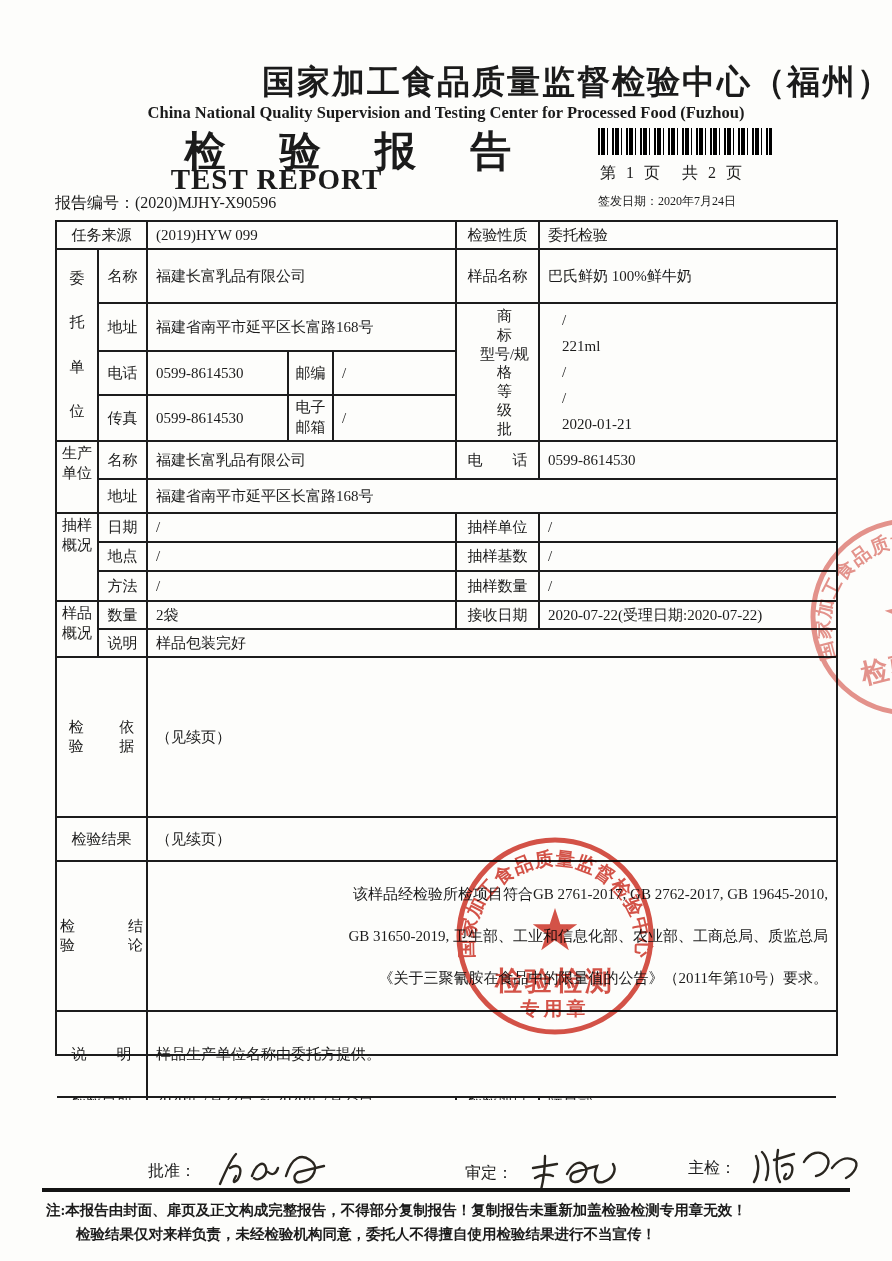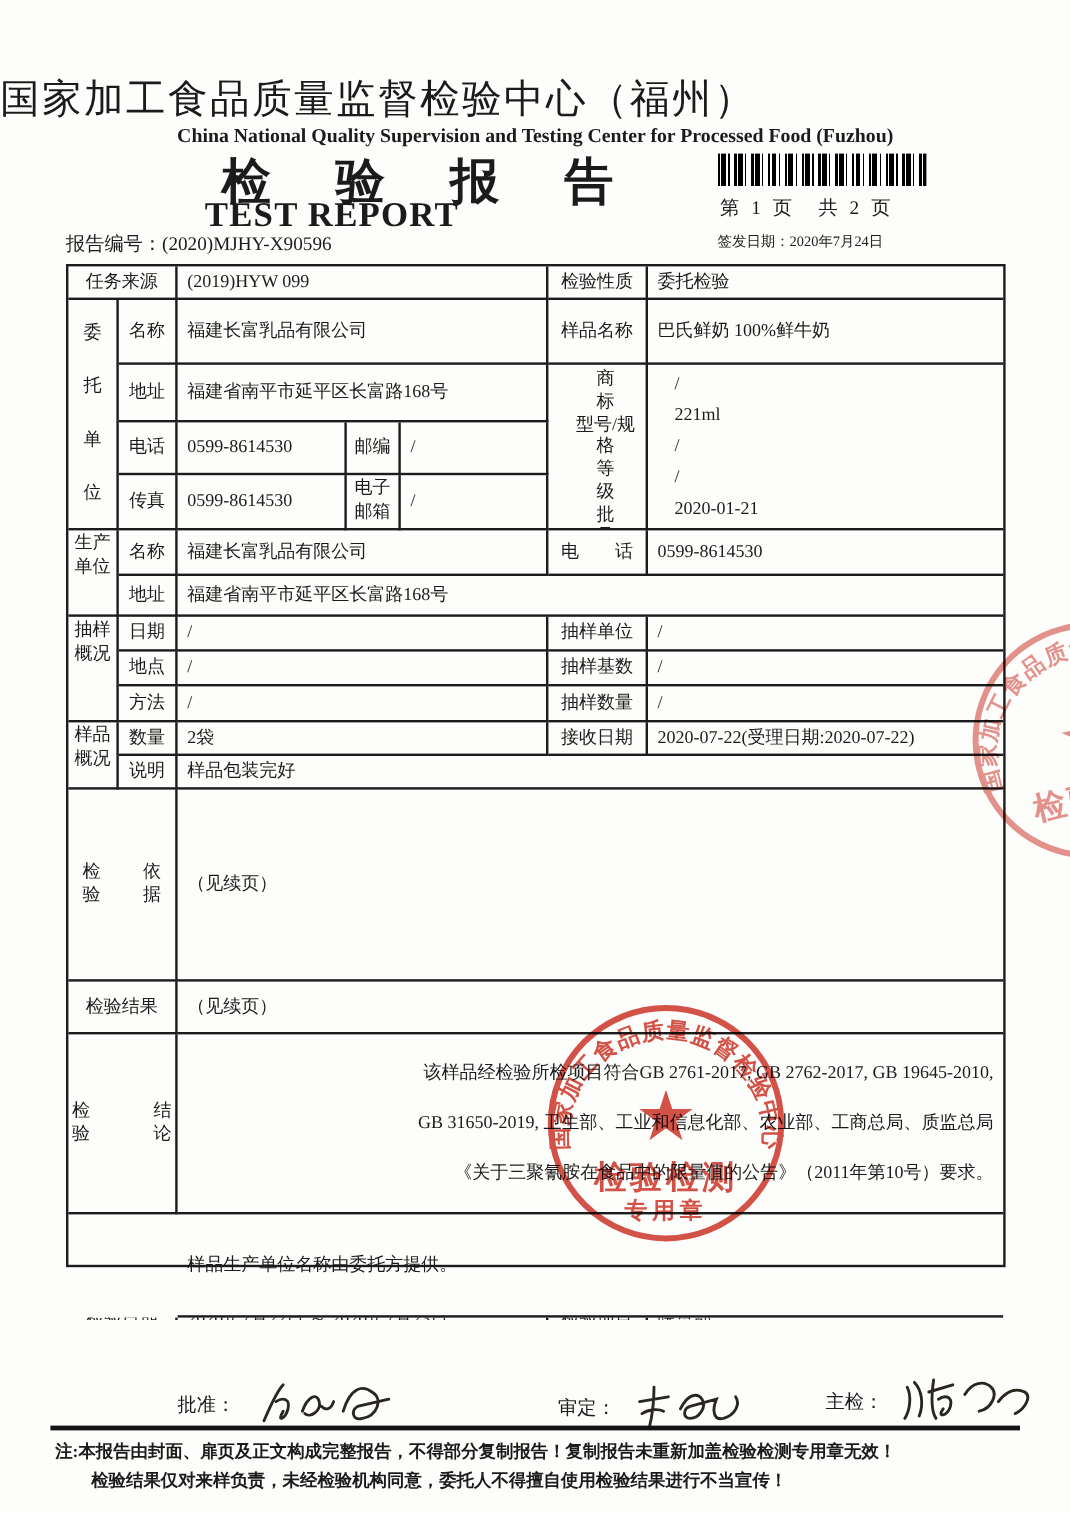--- a/index.html
+++ b/index.html
@@ -2,22 +2,22 @@
 <html><head>
 <meta charset="utf-8">
 <style>
   html,body{margin:0;padding:0;background:#e8e8e4;}
   .page{
     position:relative;width:892px;height:1261px;margin:0 auto;
     background:#fdfdfb;overflow:hidden;color:#1b1b1b;
     font-family:"Liberation Serif","DejaVu Serif",serif;
   }
   
-  .org-cn{position:absolute;top:60px;left:0;width:100%;text-align:left;
-    font-size:33px;font-weight:normal;letter-spacing:2px;}
+  .org-cn{position:absolute;top:60px;left:0;width:100%;text-align:right;
+    font-size:33px;font-weight:bold;letter-spacing:2px;}
   .org-en{position:absolute;top:103px;left:0;width:100%;text-align:center;
     font-size:16.5px;font-weight:bold;}
   .title-cn{position:absolute;top:124px;left:0;width:78%;text-align:center;
     font-size:41px;font-weight:bold;letter-spacing:22px;text-indent:22px;}
   .title-en{position:absolute;top:163px;left:0;width:62%;text-align:center;
     font-size:29px;font-weight:bold;letter-spacing:1px;}
   .barcode{position:absolute;left:598px;top:128px;width:174px;height:27px;
     background:
       repeating-linear-gradient(90deg,#000 0 2px,#fff 2px 3px,#000 3px 7px,#fff 7px 9px,#000 9px 10px,#fff 10px 14px),
       #fff;}
@@ -172,20 +172,21 @@
     <div class="cell lbl twoline gap38" style="grid-area:15/1/16/3">
       <span>检　验</span>
       <span>结　论</span>
     </div>
     <div class="cell val er conc" style="grid-area:15/3/16/8">
       <div>该样品经检验所检项目符合GB 2761-2017, GB 2762-2017, GB 19645-2010,</div>
       <div>GB 31650-2019, 卫生部、工业和信息化部、农业部、工商总局、质监总局</div>
       <div>《关于三聚氰胺在食品中的限量值的公告》（2011年第10号）要求。</div>
     </div>
 
+    <div class="cell lbl" style="grid-area:16/1/17/3">说　　明</div>
     <div class="cell val er" style="grid-area:16/3/17/8">样品生产单位名称由委托方提供。</div>
 
     <div class="cell lbl eb" style="grid-area:17/1/18/3">检验日期</div>
     <div class="cell val eb" style="grid-area:17/3/18/6">2020年7月22日 ～ 2020年7月23日</div>
     <div class="cell lbl eb" style="grid-area:17/6/18/7">检验地点</div>
     <div class="cell val er eb" style="grid-area:17/7/18/8">院总部</div>
   </div>
 
   <svg class="stamp stamp-main" width="206" height="206" viewBox="0 0 206 206">
     <defs>

